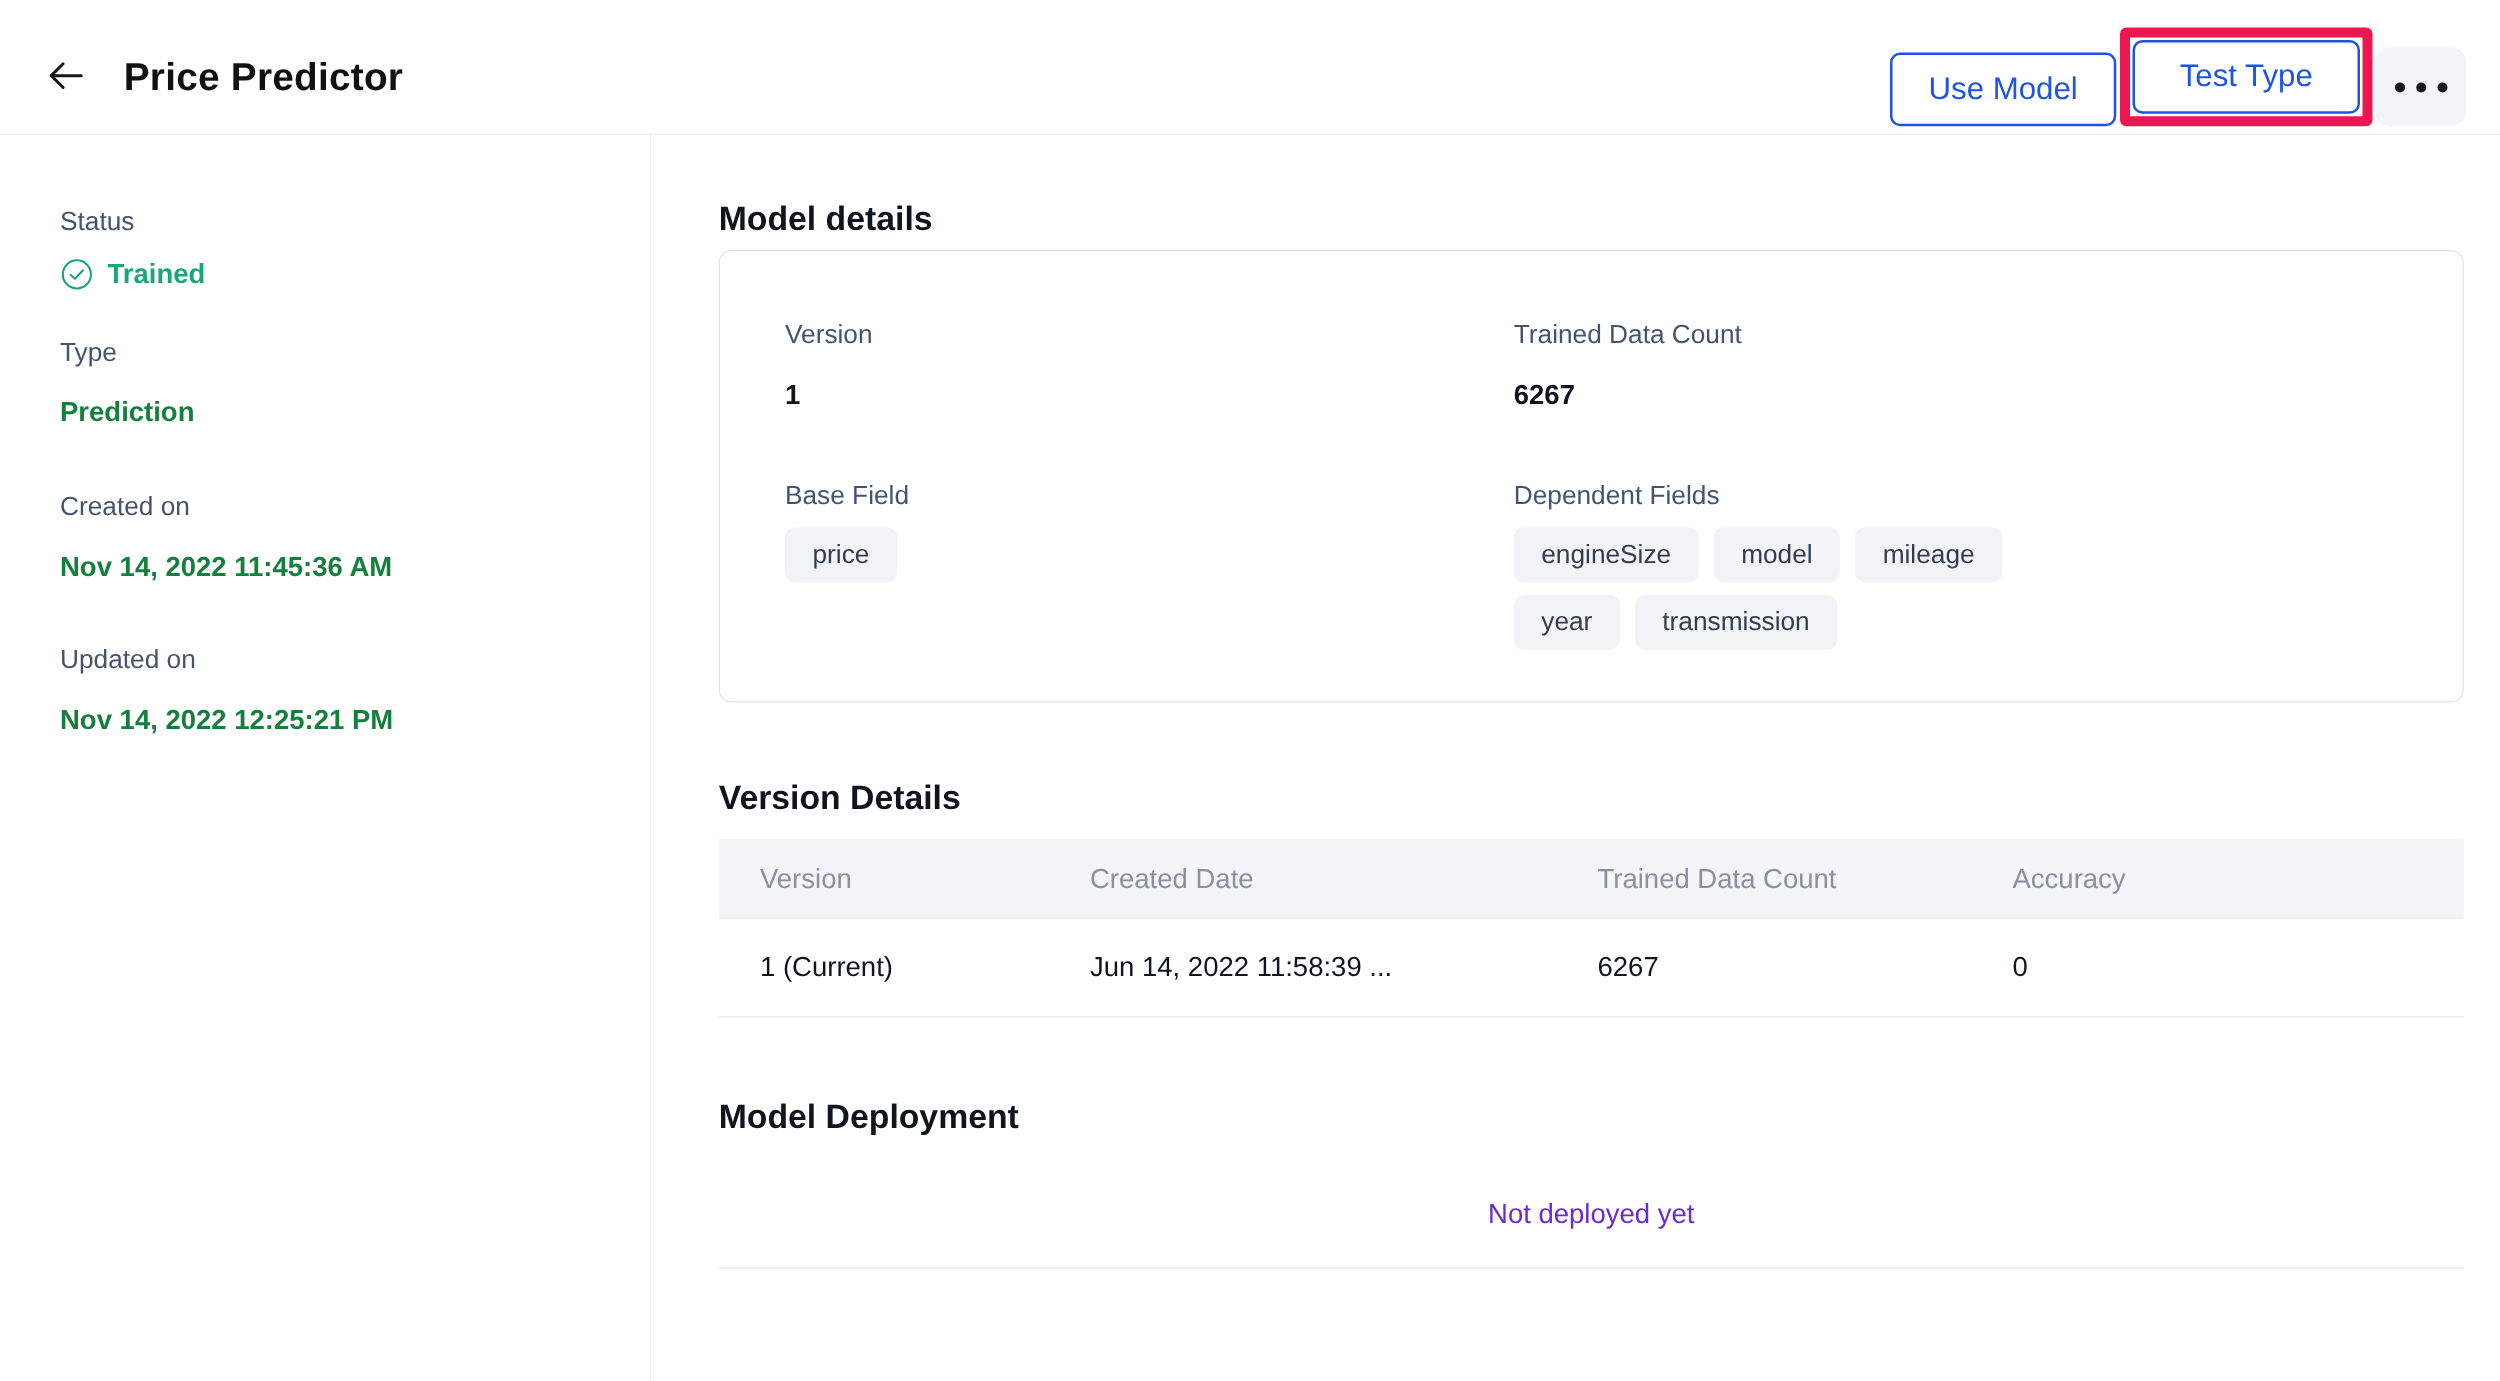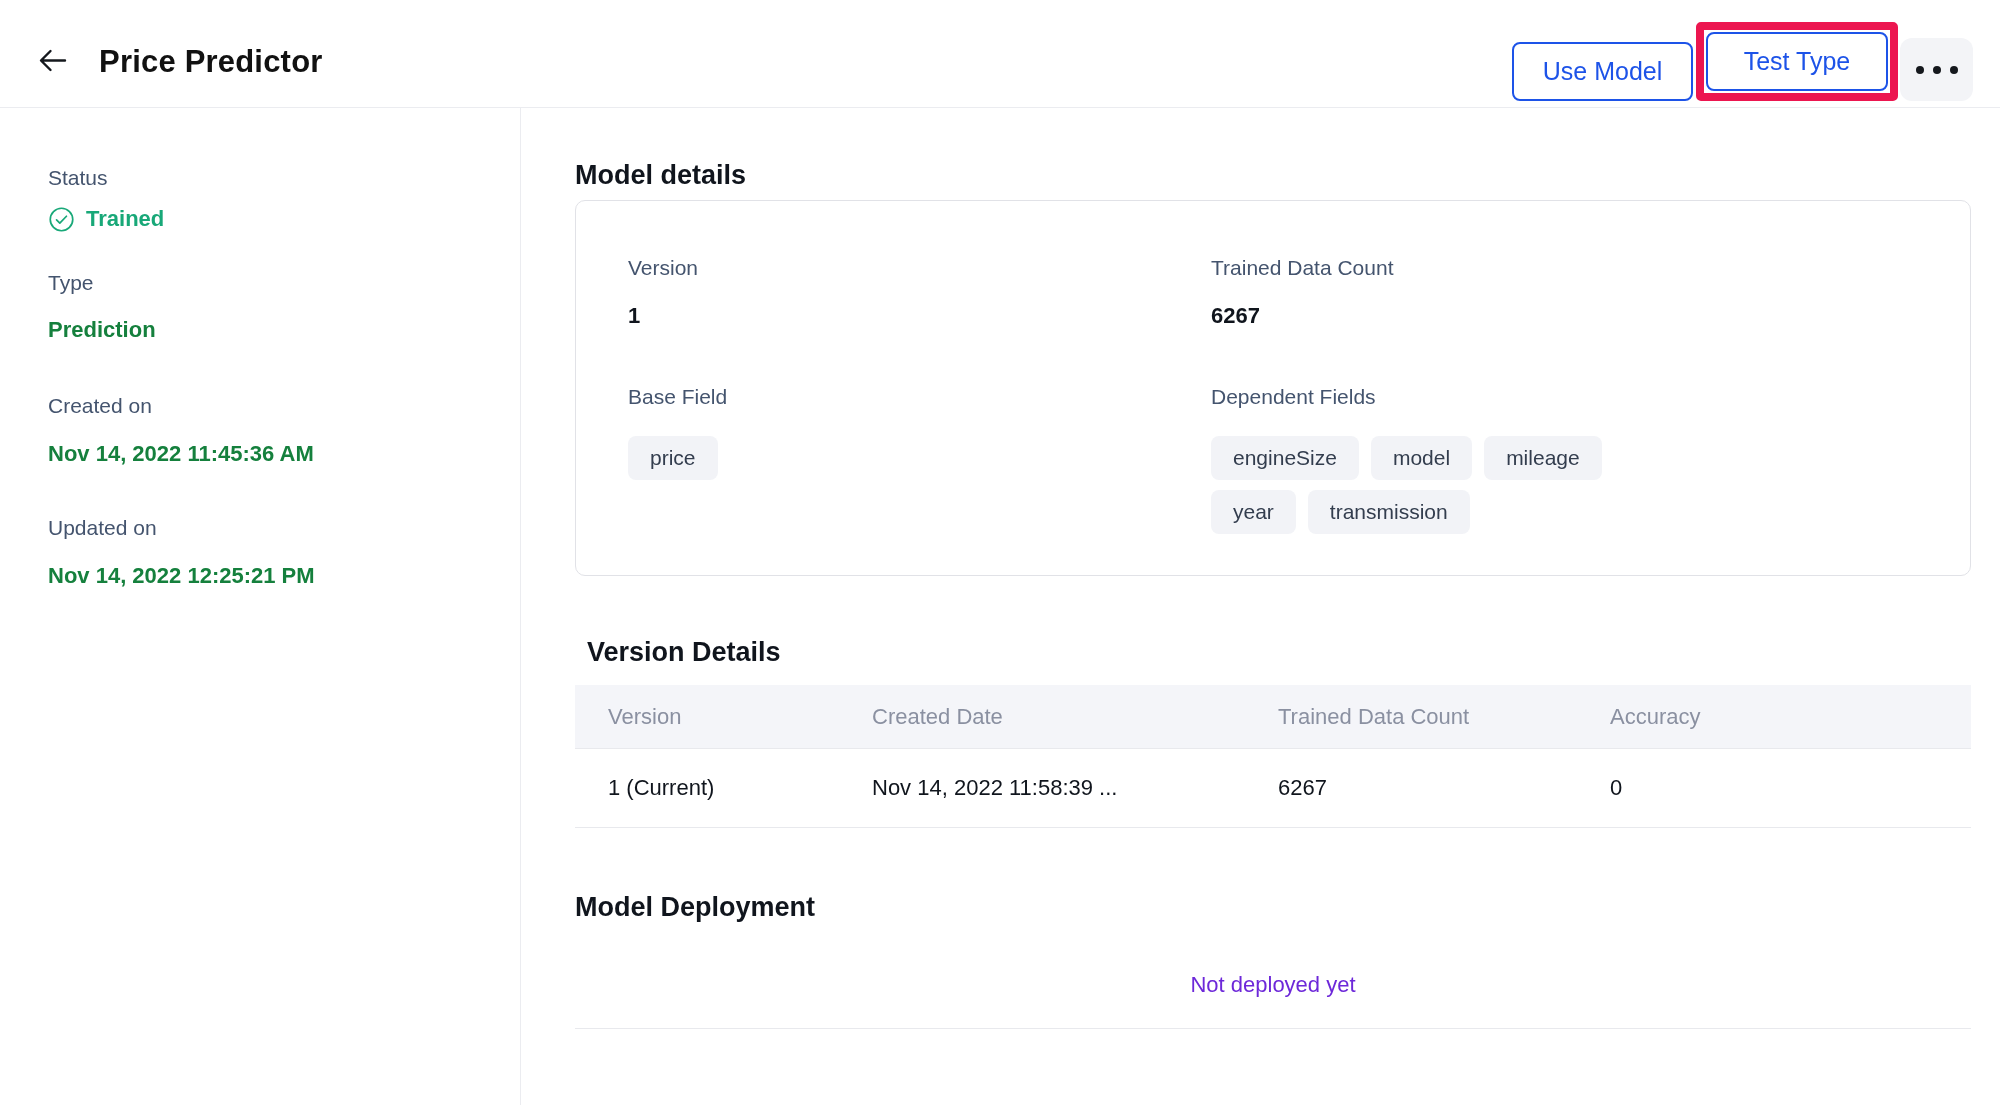--- a/index.html
+++ b/index.html
@@ -46,27 +46,27 @@
     font-size:22px;line-height:28px;font-weight:600;}
   .mb14{margin-bottom:14px}.mb37{margin-bottom:37px}.mb20{margin-bottom:20px}
   .mb49{margin-bottom:49px}.mb21{margin-bottom:21px}.mb47{margin-bottom:47px}
   .main{flex:1;padding:0 29px 0 54px;}
   .section-heading{font-size:27px;line-height:30px;font-weight:700;color:#10151d;}
   #model-details-heading{margin-top:52px;}
   
   .card{margin-top:10px;border:1px solid var(--card-border);border-radius:10px;
     padding:54px 40px 41px 52px;display:grid;grid-template-columns:583px 1fr;row-gap:54px;}
   .field-label{font-size:21px;line-height:26px;color:var(--slate);margin-bottom:21px;}
-  .field-label.tight{margin-bottom:26px;}
+  .field-label.tight{margin-bottom:12px;}
   .field-value{font-size:22px;line-height:28px;font-weight:700;color:#10151d;}
   .chips{display:flex;flex-wrap:wrap;gap:10px 12px;max-width:480px;}
   .chip{background:var(--chip-bg);border-radius:8px;padding:8px 22px;
     font-size:21px;line-height:28px;color:var(--chip-text);}
   
-  #version-details-heading{margin-top:61px;margin-left:12px;}
+  #version-details-heading{margin-top:61px;}
   #model-deployment-heading{margin-top:64px;}
   .table{margin-top:18px;}
   .table.t2{margin-top:19px;}
   .thead{display:grid;background:var(--thead-bg);height:64px;align-items:center;
     border-bottom:1px solid var(--table-border);color:var(--th-text);font-size:22px;}
   .t1 .thead,.t1 .trow{grid-template-columns:297px 406px 332px 1fr;}
   .t2 .thead{grid-template-columns:500px 466px 1fr;}
   .cell:first-child{padding-left:33px;}
   .trow{display:grid;height:79px;align-items:center;
     border-bottom:1px solid var(--table-border);font-size:22px;color:#10151d;}
@@ -159,21 +159,21 @@
 
     <div class="table t1">
       <div class="thead">
         <div class="cell">Version</div>
         <div class="cell">Created Date</div>
         <div class="cell">Trained Data Count</div>
         <div class="cell">Accuracy</div>
       </div>
       <div class="trow">
         <div class="cell">1 (Current)</div>
-        <div class="cell">Nov 14, 2022 11:58:39 ...</div>
+        <div class="cell">Jun 14, 2022 11:58:39 ...</div>
         <div class="cell">6267</div>
         <div class="cell">0</div>
       </div>
     </div>
 
     <div class="section-heading" id="model-deployment-heading">Model Deployment</div>
 
     <div class="table t2">
       <div class="empty-row">Not deployed yet</div>
     </div>

